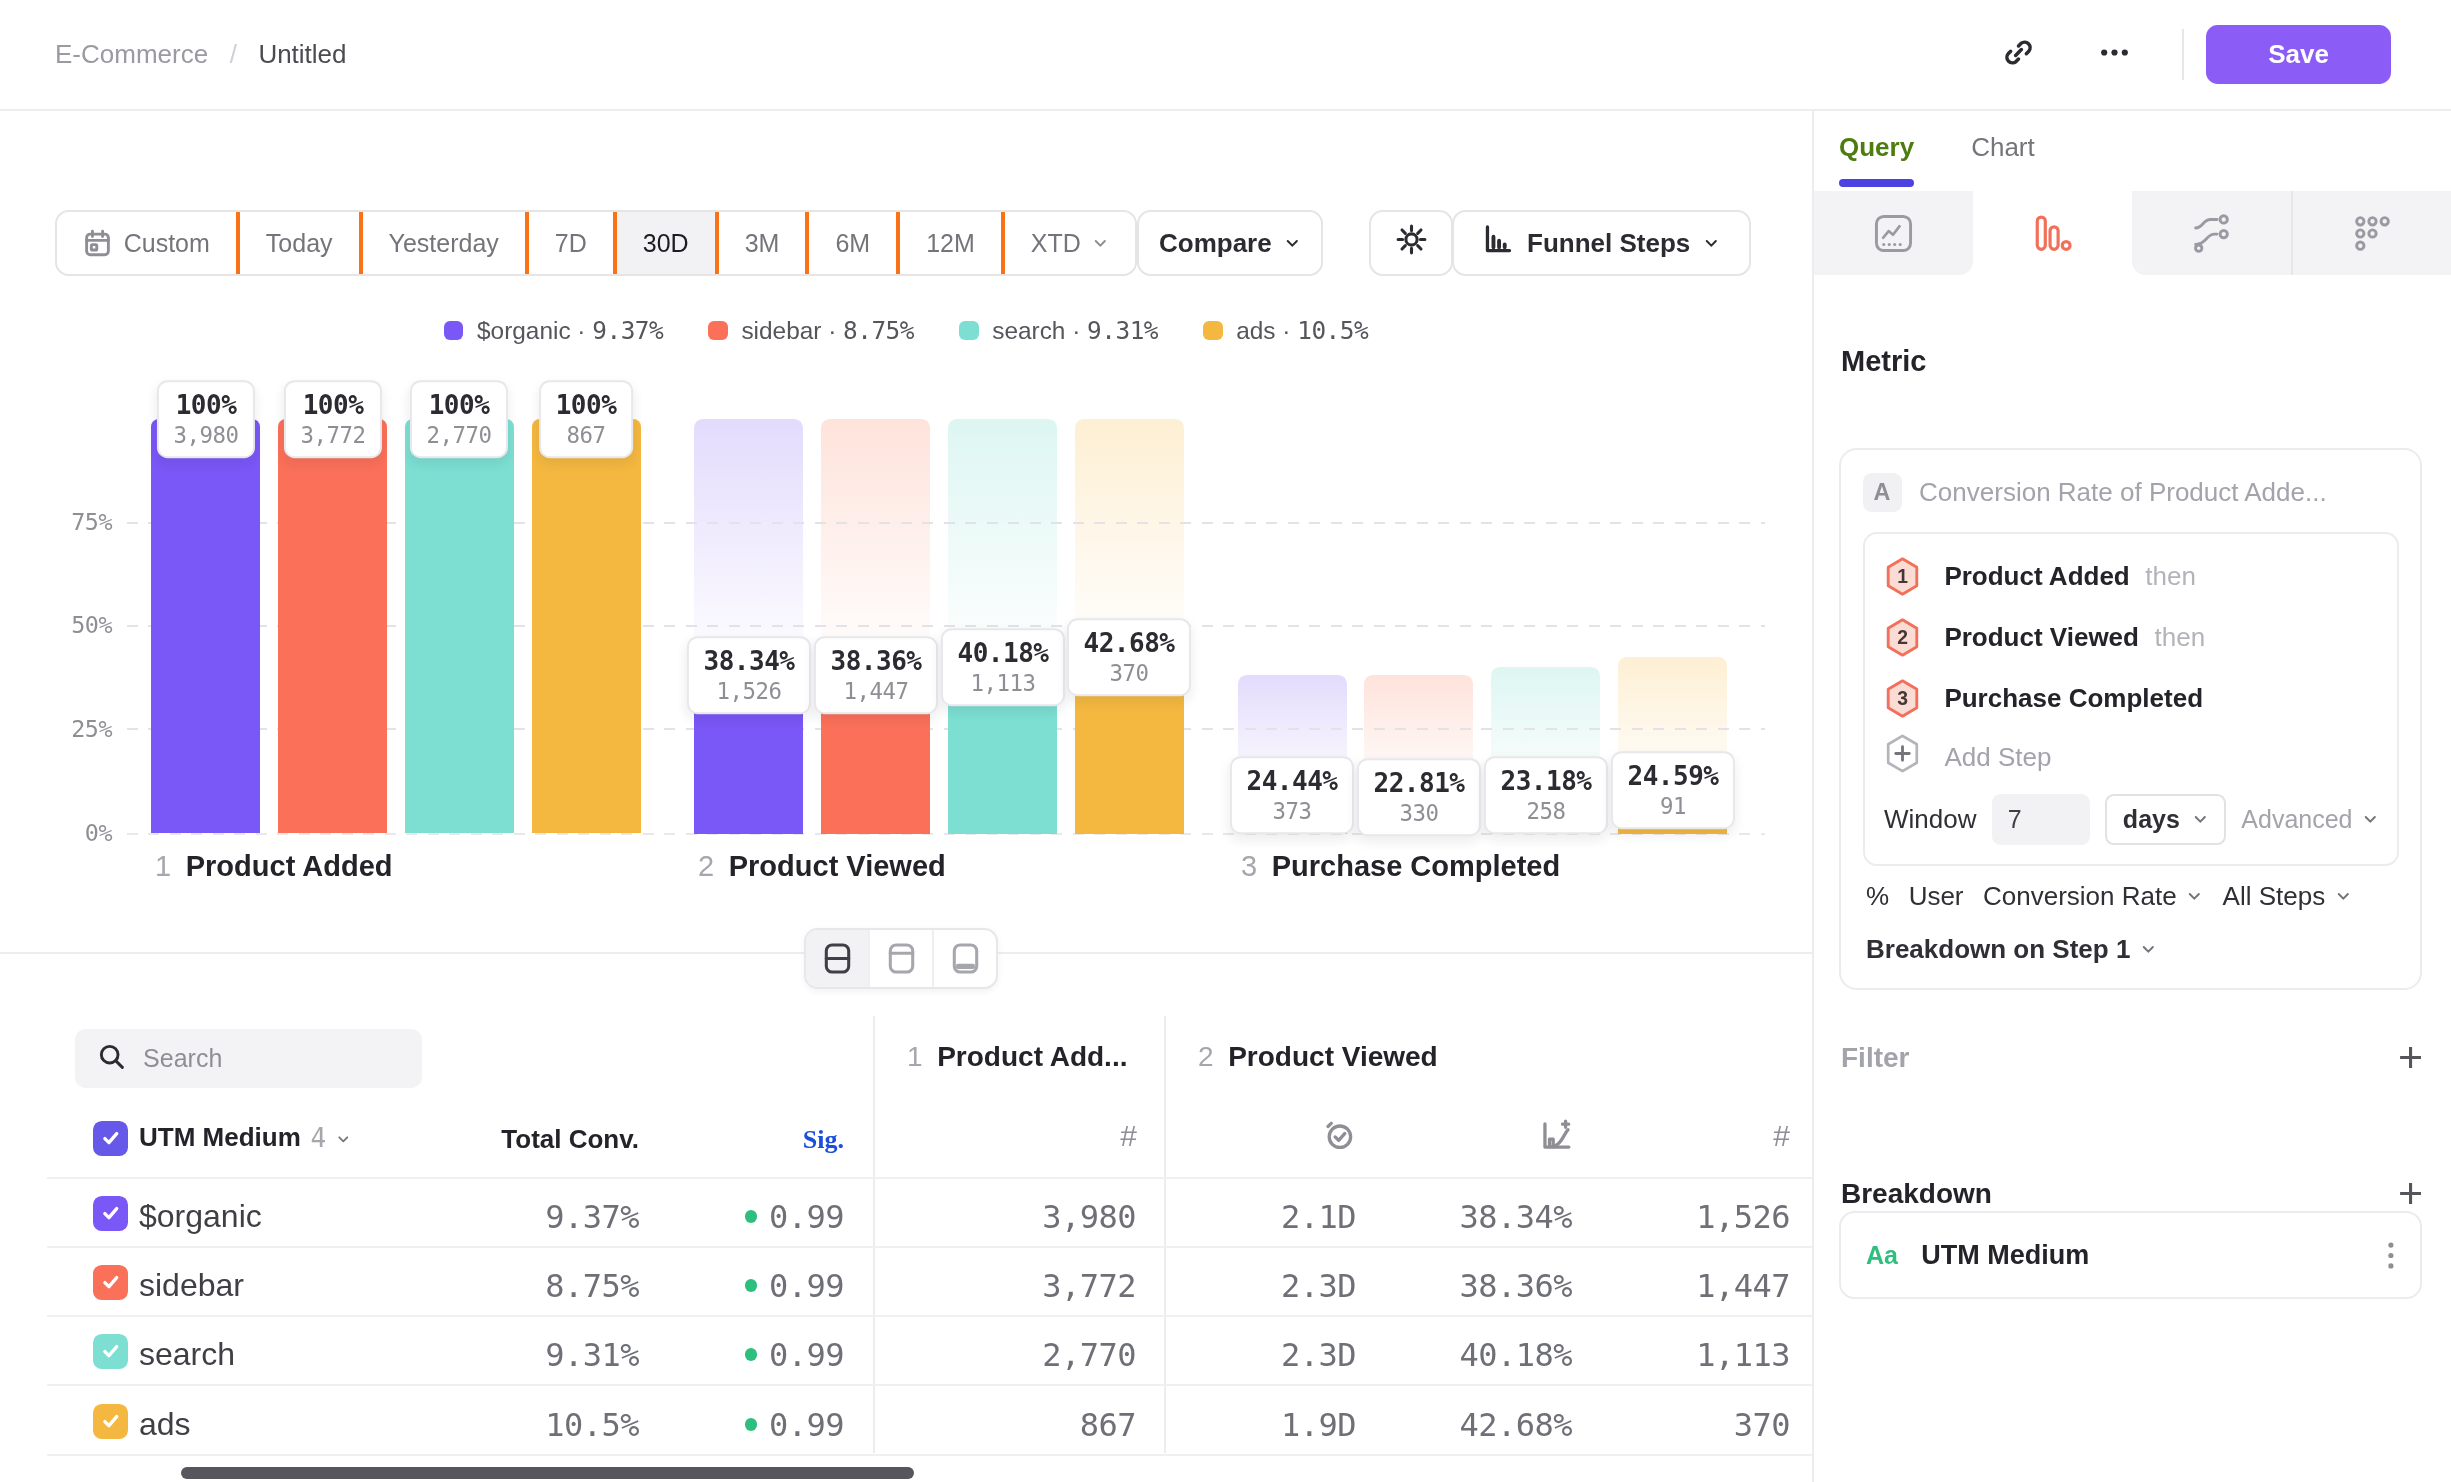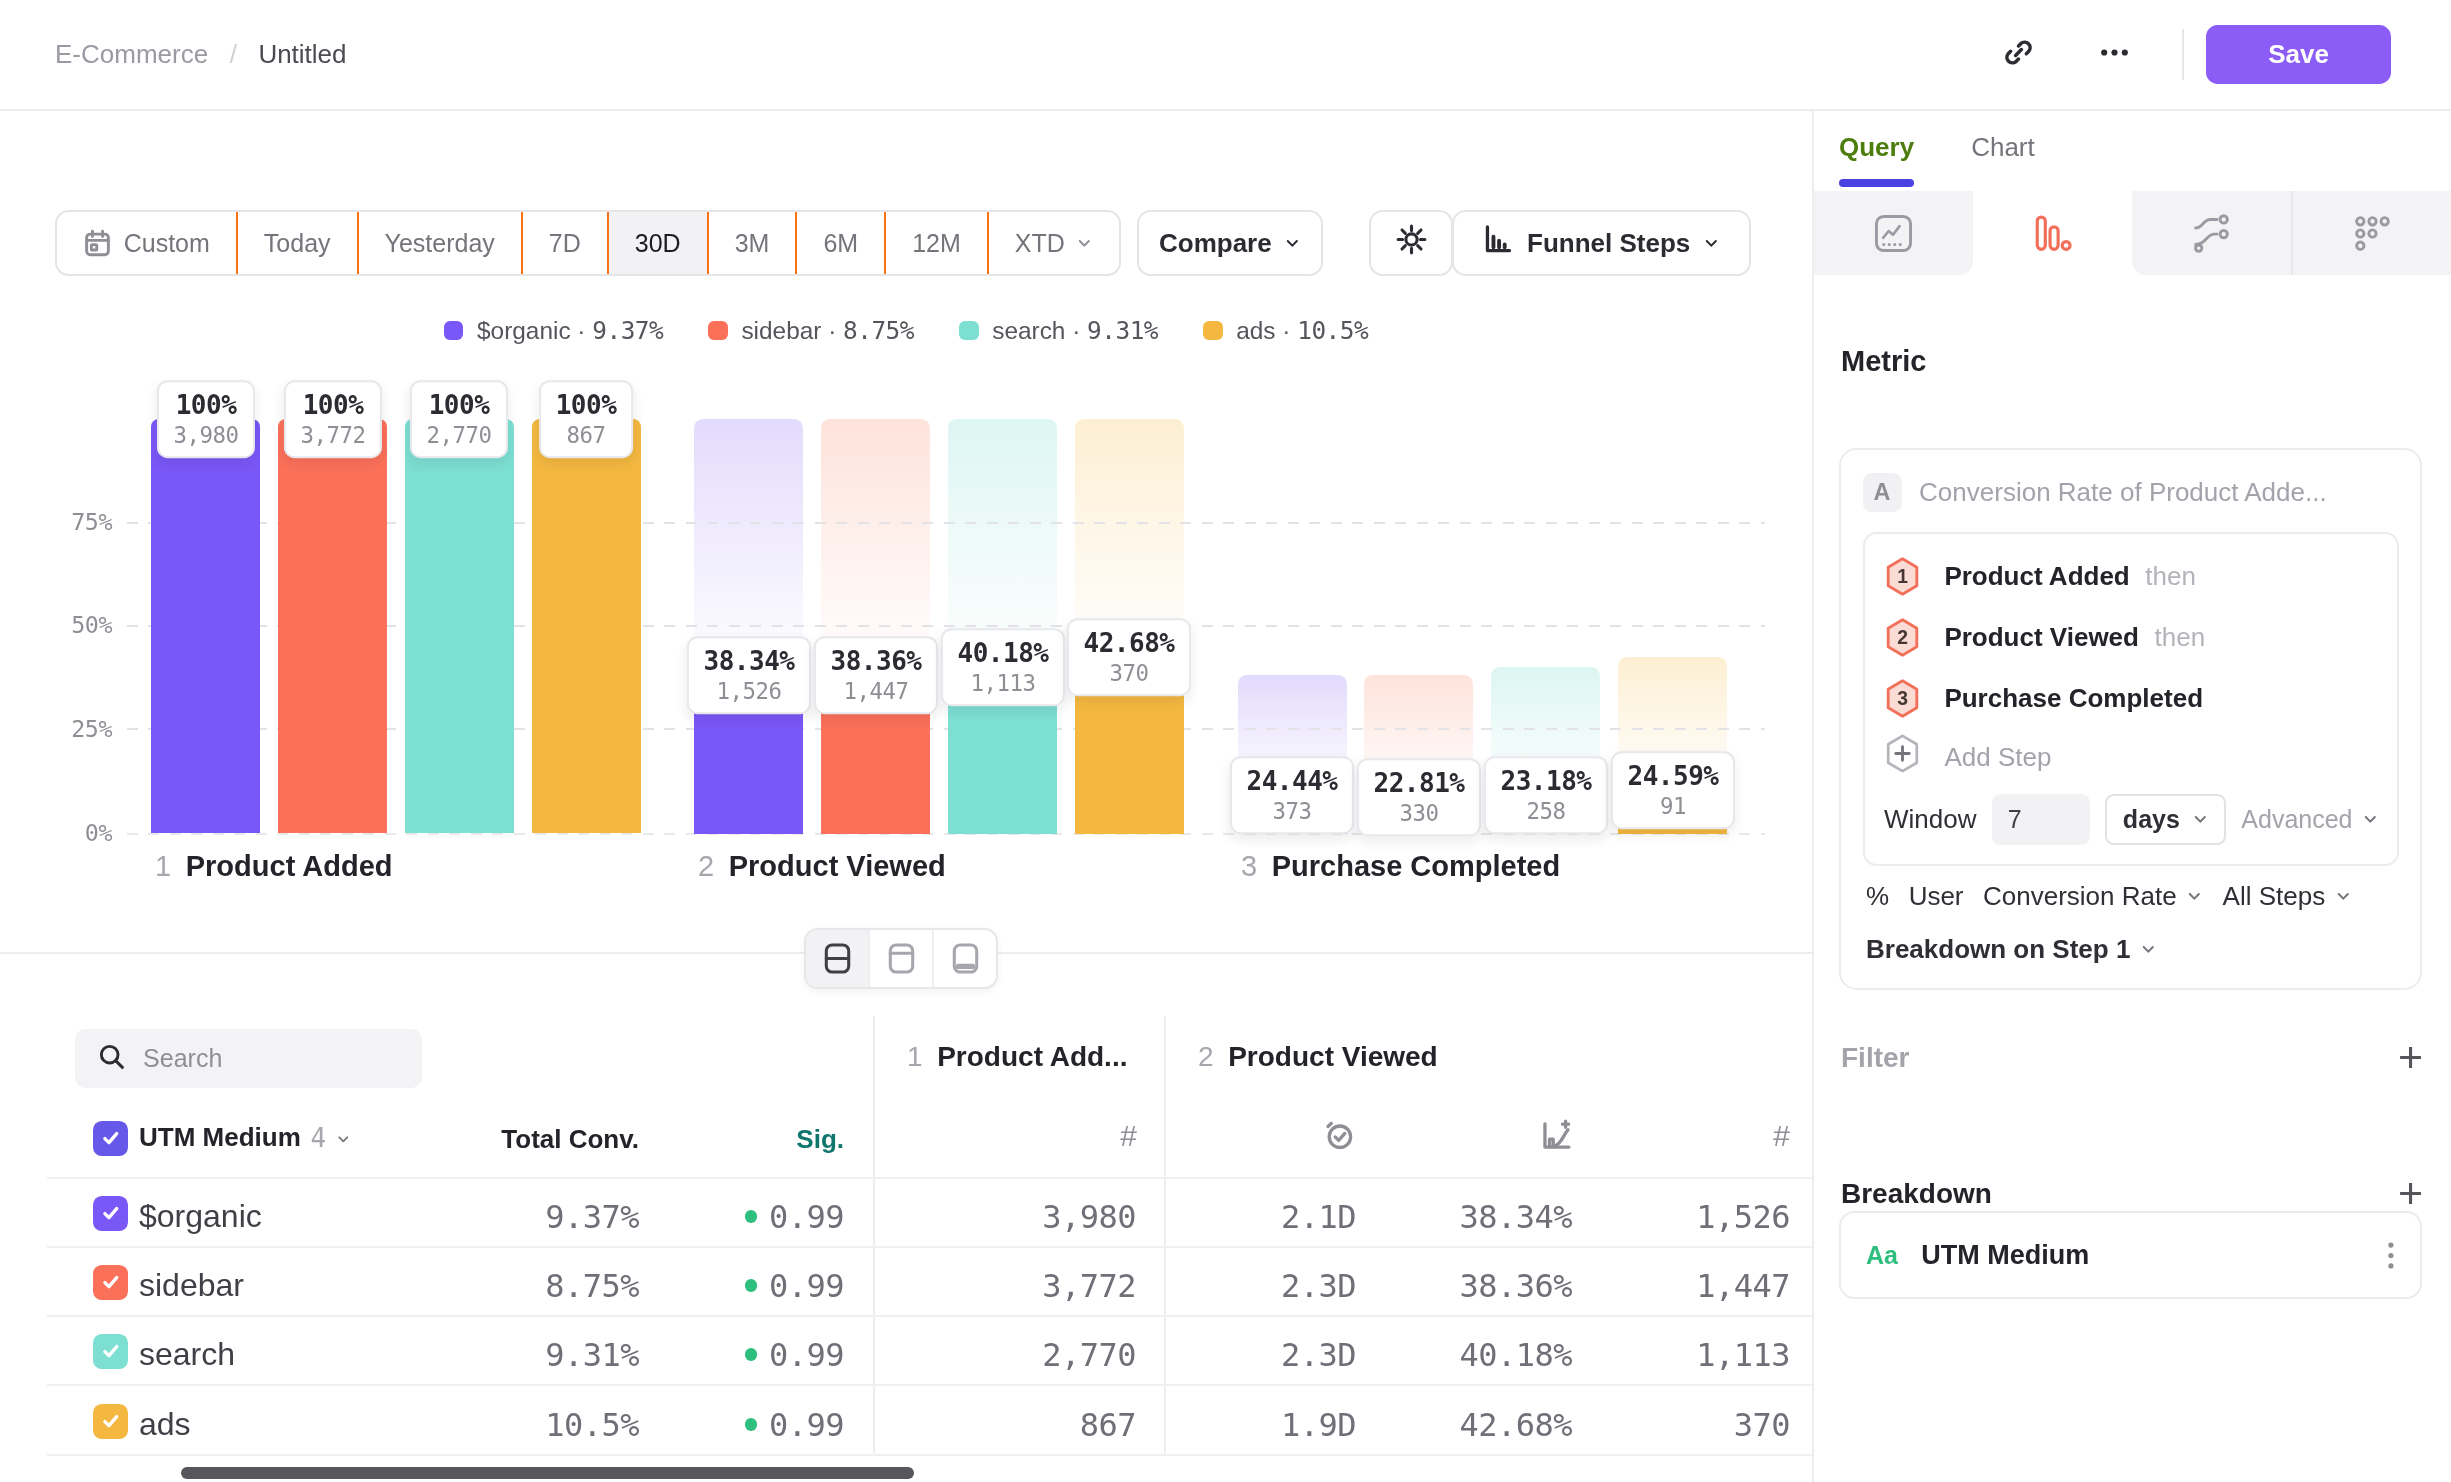--- a/index.html
+++ b/index.html
@@ -12,21 +12,21 @@
   .crumb-root{color:#9a9aa2;}
   .crumb-sep{color:#cfcfd6;}
   .crumb-cur{color:#4b4b52;font-weight:500;}
   .hbtn{position:absolute;top:21.5px;width:66px;height:66px;display:flex;align-items:center;justify-content:center;color:#2b2b31;cursor:pointer;}
   #hdr-div{position:absolute;left:2182px;top:29px;width:2px;height:51px;background:#e7e7ea;}
   #save-btn{position:absolute;left:2206px;top:25px;width:185px;height:59px;background:#8b5cf6;border-radius:11.7px;
             color:#fff;font-size:26px;font-weight:600;display:flex;align-items:center;justify-content:center;cursor:pointer;}
   
   #main{position:absolute;left:0;top:109px;width:1812px;height:1373px;}
   #toolbar{position:absolute;left:55px;top:101px;height:62px;display:flex;border:2px solid #e5e5e8;border-radius:13.7px;overflow:hidden;background:#fff;}
-  .tb-item{display:flex;align-items:center;gap:11.7px;padding:0 26px;font-size:25px;color:#74747b;border-right:2px solid #f97316;cursor:pointer;white-space:nowrap;}
+  .tb-item{display:flex;align-items:center;gap:11.7px;padding:0 26px;font-size:25px;color:#74747b;border-right:4px solid #f97316;cursor:pointer;white-space:nowrap;}
   .tb-item:last-child{border-right:none;}
   .tb-item.active{background:#f2f2f4;color:#1c1c21;font-weight:400;}
   .pill-btn{position:absolute;top:101px;height:62px;border:2px solid #e5e5e8;border-radius:13.7px;background:#fff;
             display:flex;align-items:center;justify-content:center;gap:12.7px;font-size:26px;font-weight:600;color:#2b2b31;cursor:pointer;}
   #legend{position:absolute;left:0;top:207px;width:1812px;display:flex;justify-content:center;gap:45px;}
   .lg-item{display:flex;align-items:center;gap:13.7px;font-size:24.4px;color:#55555c;font-weight:500;}
   .lg-sw{width:19.5px;height:19.5px;border-radius:5.9px;}
   #chart{position:absolute;left:0;top:0;width:1812px;height:800px;}
   .tick{position:absolute;width:73px;text-align:right;font-size:23.4px;color:#8e8e95;}
   .gridline{position:absolute;height:2px;background:repeating-linear-gradient(90deg,#e3e3e7 0 10.7px,transparent 10.7px 21.5px);z-index:2;}
@@ -353,21 +353,21 @@
             </svg>
           </div>
           <div class="cell" style="left: 139px; top: 23.4px; display: flex; gap: 9.8px; align-items: center; font-size: 26px;">
             <span style="font-weight:700;color:#232329;">UTM Medium</span> 
             <span class="mono" style="color:#a6a6ad;">4</span> 
             <span style="color:#74747b;"><svg width="14.6" height="14.6" viewBox="0 0 16 16" fill="none" stroke="currentColor" stroke-width="1.6" stroke-linecap="round" stroke-linejoin="round">
                 <path d="M3.6 5.8 8 10.3l4.4-4.5" stroke-width="1.9"></path>
               </svg></span>
           </div>
           <div class="cell" style="left: 0px; top: 25px; width: 639px; text-align: right; font-size: 26px;"><span style="font-weight:700;color:#232329;">Total Conv.</span></div>
-          <div class="cell" style="left: 0px; top: 25px; width: 844px; text-align: right; font-size: 26px;"><span style="font-weight:700;color:#0f766e;">Sig.</span></div>
+          <div class="cell" style="left: 0px; top: 25px; width: 844px; text-align: right; font-size: 26px;"><span style="font-weight:700;color:#1d4ed8;font-family:Liberation Serif, serif;">Sig.</span></div>
           <div class="th-ic" style="left: 1078px; top: 19.5px;">
             <span class="hash">#</span>
           </div>
           <div class="th-ic" style="left: 1297px; top: 19.5px;">
             <svg width="33" height="33" viewBox="0 0 16 16" fill="none" stroke="currentColor" stroke-width="1.6" stroke-linecap="round" stroke-linejoin="round">
               <circle cx="8.2" cy="8.6" r="5.2"></circle>
               <path d="M5.9 8.7l1.7 1.7 3-3.4"></path>
               <path d="M2.4 3.6 4 2.1"></path>
             </svg>
           </div>

